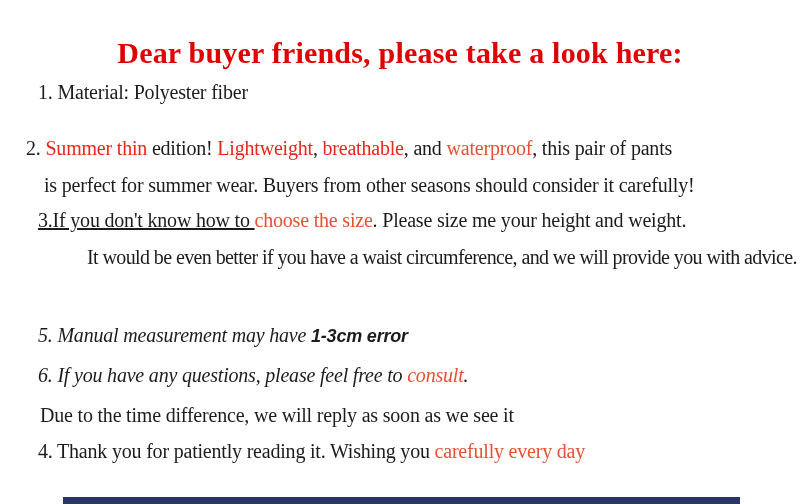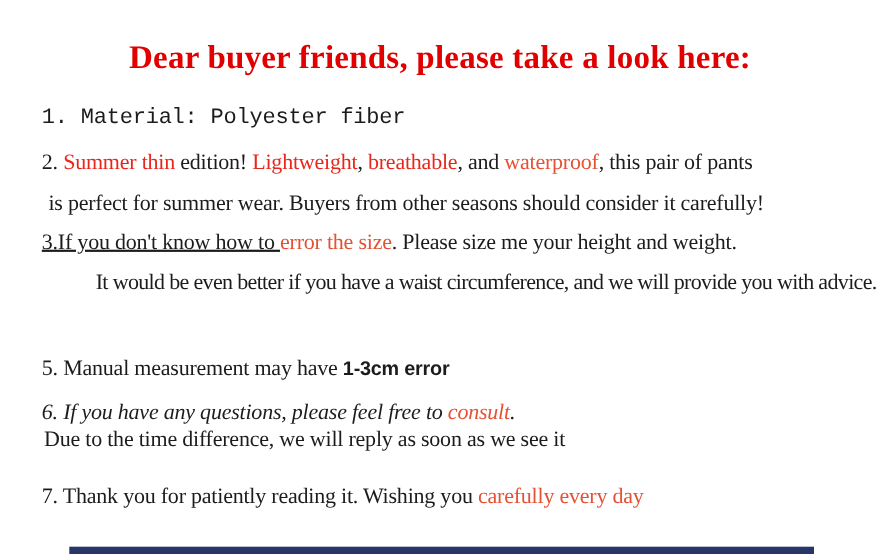--- a/index.html
+++ b/index.html
@@ -37,50 +37,50 @@
     letter-spacing: -0.2px;
     white-space: nowrap;
     color: #1c1c1c;
   }
   .tight { letter-spacing: -0.6px; margin-left: 47px; }
   .bold-sans {
     font-family: "Liberation Sans", sans-serif;
     font-weight: bold;
     font-size: 18px;
   }
-  .l1  { top: 96px;  left: 38px; font-family: Liberation Mono, monospace; }
-  .l2a { top: 137px; left: 38px; }
+  .l1  { top: 81px;  left: 38px; }
+  .l2a { top: 137px; left: 26px; }
   .l2b { top: 174px; left: 44px; }
   .l3a { top: 209px; left: 38px; }
   .l3b { top: 246px; left: 40px; }
   .l4  { top: 284px; left: 38px; }
-  .l5  { top: 324px; left: 38px; }
+  .l5  { top: 324px; left: 38px; font-style: italic; }
   .l6a { top: 364px; left: 38px; font-style: italic; }
-  .l6b { top: 388px; left: 40px; text-align: center; }
+  .l6b { top: 404px; left: 40px; text-align: center; }
   .l7  { top: 440px; left: 38px; }
   .bottom-bar {
     position: absolute;
     top: 497px;
     left: 63px;
     width: 677px;
     height: 7px;
   }
 </style>
 </head>
 <body>
 
 <div class="page">
 
   <div class="title" style="color: rgb(224, 0, 0);">Dear buyer friends, please take a look here:</div>
 
   <div class="line l1"><span style="color: rgb(28, 28, 28);">1. Material: Polyester fiber</span></div>
   <div class="line l2a"><span style="color: rgb(28, 28, 28);">2. </span><span style="color: rgb(233, 38, 27);">Summer thin</span><span style="color: rgb(28, 28, 28);"> edition! </span><span style="color: rgb(233, 38, 27);">Lightweight</span><span style="color: rgb(28, 28, 28);">, </span><span style="color: rgb(233, 38, 27);">breathable</span><span style="color: rgb(28, 28, 28);">, and </span><span style="color: rgb(229, 81, 50);">waterproof</span><span style="color: rgb(28, 28, 28);">, this pair of pants</span></div>
   <div class="line l2b"><span style="color: rgb(28, 28, 28);">is perfect for summer wear. Buyers from other seasons should consider it carefully!</span></div>
-  <div class="line l3a"><span style="color: rgb(28, 28, 28); text-decoration: underline;">3.If you don't know how to </span><span style="color: rgb(229, 81, 50);">error the size</span><span style="color: rgb(28, 28, 28);">. Please size me your height and weight.</span></div>
+  <div class="line l3a"><span style="color: rgb(28, 28, 28); text-decoration: underline;">3.If you don't know how to </span><span style="color: rgb(229, 81, 50);">choose the size</span><span style="color: rgb(28, 28, 28);">. Please size me your height and weight.</span></div>
   <div class="line l3b tight"><span style="color: rgb(28, 28, 28);">It would be even better if you have a waist circumference, and we will provide you with advice.</span></div>
   <div class="line l5"><span style="color: rgb(28, 28, 28);">5. Manual measurement may have </span><span class="bold-sans" style="color: rgb(28, 28, 28);">1-3cm error</span></div>
   <div class="line l6a"><span style="color: rgb(28, 28, 28);">6. If you have any questions, please feel free to </span><span style="color: rgb(229, 81, 50);">consult</span><span style="color: rgb(28, 28, 28);">.</span></div>
   <div class="line l6b"><span style="color: rgb(28, 28, 28);">Due to the time difference, we will reply as soon as we see it</span></div>
-  <div class="line l7"><span style="color: rgb(28, 28, 28);">7. Thank you for patiently reading it. Wishing you </span><span style="color: rgb(229, 81, 50);">carefully every day</span></div>
+  <div class="line l7"><span style="color: rgb(28, 28, 28);">4. Thank you for patiently reading it. Wishing you </span><span style="color: rgb(229, 81, 50);">carefully every day</span></div>
 
   <div class="bottom-bar" style="background: rgb(39, 53, 105);"></div>
 
 </div>
 
 </body></html>

